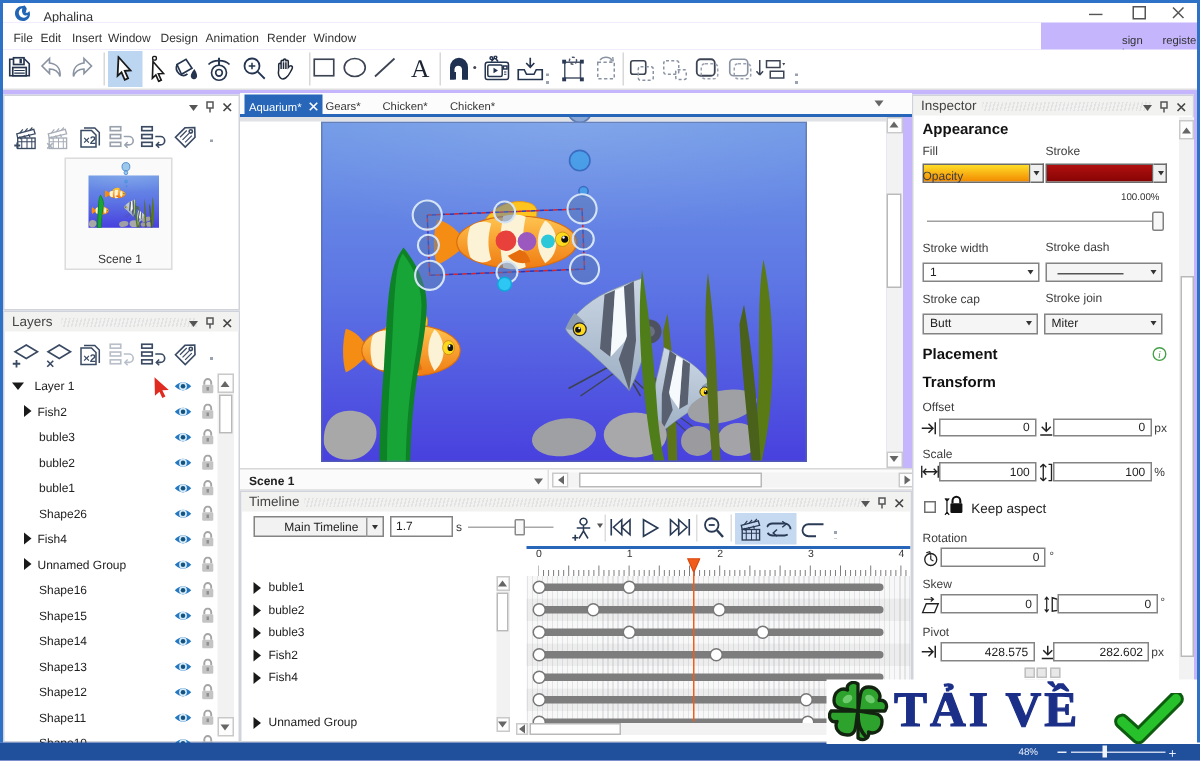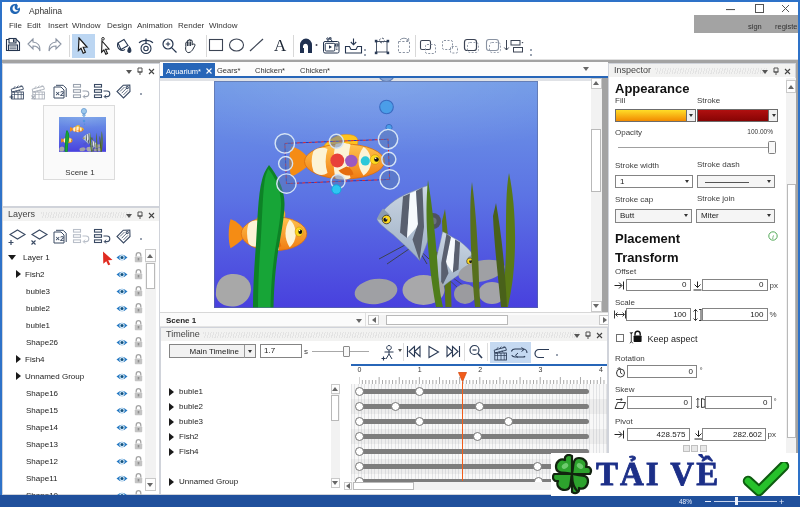--- a/index.html
+++ b/index.html
@@ -1,34 +1,34 @@
 <!DOCTYPE html>
 <html><head><meta charset="utf-8"><style>
 *{margin:0;padding:0;box-sizing:border-box}
 html,body{width:800px;height:507px;overflow:hidden;font-family:"Liberation Sans",sans-serif;background:#fff}
-#win{position:absolute;left:0;top:0;width:800px;height:507px;background:#a3a3a3}
+#win{position:absolute;left:0;top:0;width:800px;height:507px;background:#c4b5fd}
 .abs{position:absolute}
 svg{display:block}
 .panel{position:absolute;background:#fff;border:1px solid #d0d3da}
 .phead{position:absolute;left:0;top:0;right:0;height:13px;background:#f2f2f1}
 .ptitle{position:absolute;left:5px;top:1px;font-size:9px;color:#444}
 .pzig{position:absolute;top:4px;height:6px;background:repeating-linear-gradient(105deg,#e3e3e3 0 1px,transparent 1px 2.5px)}
 .pbtns{position:absolute;top:3px;height:9px;right:4px;display:flex;align-items:center;gap:5px}
 .carD{width:0;height:0;border-left:3px solid transparent;border-right:3px solid transparent;border-top:4px solid #555}
 .sbBtn{position:absolute;background:#fdfdfd;border:1px solid #c9c9c9;display:flex;align-items:center;justify-content:center}
 .sbThumb{position:absolute;background:#fff;border:1px solid #b9b9b9}
 .arU{width:0;height:0;border-left:3px solid transparent;border-right:3px solid transparent;border-bottom:4px solid #666}
 .arD{width:0;height:0;border-left:3px solid transparent;border-right:3px solid transparent;border-top:4px solid #666}
 .arL{width:0;height:0;border-top:3px solid transparent;border-bottom:3px solid transparent;border-right:4px solid #666}
 .arR{width:0;height:0;border-top:3px solid transparent;border-bottom:3px solid transparent;border-left:4px solid #666}
 .inp{position:absolute;background:#fff;border:1px solid #848484;font-size:8px;color:#222;text-align:right;padding:0 3px}
 .dd{position:absolute;background:#fff;border:1px solid #848484;font-size:8px;color:#222;padding-left:4px}
 .ddcar{position:absolute;right:3px;top:50%;margin-top:-1.5px;width:0;height:0;border-left:2.8px solid transparent;border-right:2.8px solid transparent;border-top:3.5px solid #333}
 .lab{position:absolute;font-size:8px;color:#3c3c3c}
-.bhead{position:absolute;font-size:13px;font-weight:bold;color:#111}
+.bhead{position:absolute;font-size:10px;font-weight:bold;color:#111}
 .dots2{position:absolute;width:2px;height:7px;background:repeating-linear-gradient(#99a2b0 0 2px,transparent 2px 5px)}
 </style></head><body>
 <div id="win">
 
 <div class="abs" style="left:2px;top:2px;width:796px;height:13px;background:#fff"></div>
 <svg class="abs" style="left:9px;top:3px" width="12" height="12" viewBox="0 0 24 24">
 <path d="M12,2 C6,2 2,6.5 2,12 C2,18 7,22 12.5,22 C18,22 22,17.5 22,12.5 C22,11 21.6,9.5 21,8.5 C20,10.5 18,11.5 16,11 C17.5,9 17.5,6 15.5,4 C14.5,2.8 13.3,2 12,2 Z" fill="#2166b4"></path>
 <path d="M12,5 C9,5.5 7,8 7,11 C7,14.5 10,17.5 13.5,17.5 C16,17.5 18,16 19,14 C17,15 14,14.5 12.5,12.5 C11,10.5 11,7 12,5 Z" fill="#fff"></path>
 <path d="M14,1 C12,3 12,5.5 13,7 C14.5,6 16.5,6 18,7 C17.5,4 16,2 14,1 Z" fill="#2166b4"></path>
 </svg>
@@ -774,21 +774,21 @@
   <span class="lab" style="left:6px;top:31.5px">Fill</span>
       <span class="lab" style="left:88px;top:31.5px">Stroke</span>
   <div class="abs" style="left:6px;top:45px;width:71.5px;height:13px;border:1px solid #6c6c6c;background:linear-gradient(#ffdd28,#f28a00)"></div>
   <div class="abs" style="left:77.5px;top:45px;width:9px;height:13px;background:#f0f0f0;border:1px solid #6c6c6c;border-left:none">
         <span class="ddcar" style="right:1.5px"></span>
       </div>
   <div class="abs" style="left:88px;top:45px;width:72px;height:13px;border:1px solid #6c6c6c;background:linear-gradient(#b01010,#870404)"></div>
   <div class="abs" style="left:160px;top:45px;width:9px;height:13px;background:#f0f0f0;border:1px solid #6c6c6c;border-left:none">
         <span class="ddcar" style="right:1.5px"></span>
       </div>
-  <span class="lab" style="left:6px;top:64px">Opacity</span>
+  <span class="lab" style="left:6px;top:49px">Opacity</span>
       <span class="abs" style="right:22px;top:64px;font-size:6.5px;color:#333">100.00%</span>
   <div class="abs" style="left:9px;top:82.5px;width:156.5px;height:1.5px;background:#a0a0a0"></div>
   <div class="abs" style="left:159px;top:76.5px;width:7.5px;height:13px;background:#f8f8f8;border:1px solid #808080;border-radius:1.5px"></div>
   <span class="lab" style="left:6px;top:97px">Stroke width</span>
       <span class="lab" style="left:88px;top:96px">Stroke dash</span>
   <div class="dd" style="left:6px;top:111px;width:78px;height:13px;line-height:12px">1<span class="ddcar"></span></div>
   <div class="dd" style="left:88px;top:111px;width:77.5px;height:13px;background:#f5f5f5">
         <div class="abs" style="left:7px;top:6px;width:44px;height:1px;background:#555"></div>
         <span class="ddcar"></span>
       </div>

